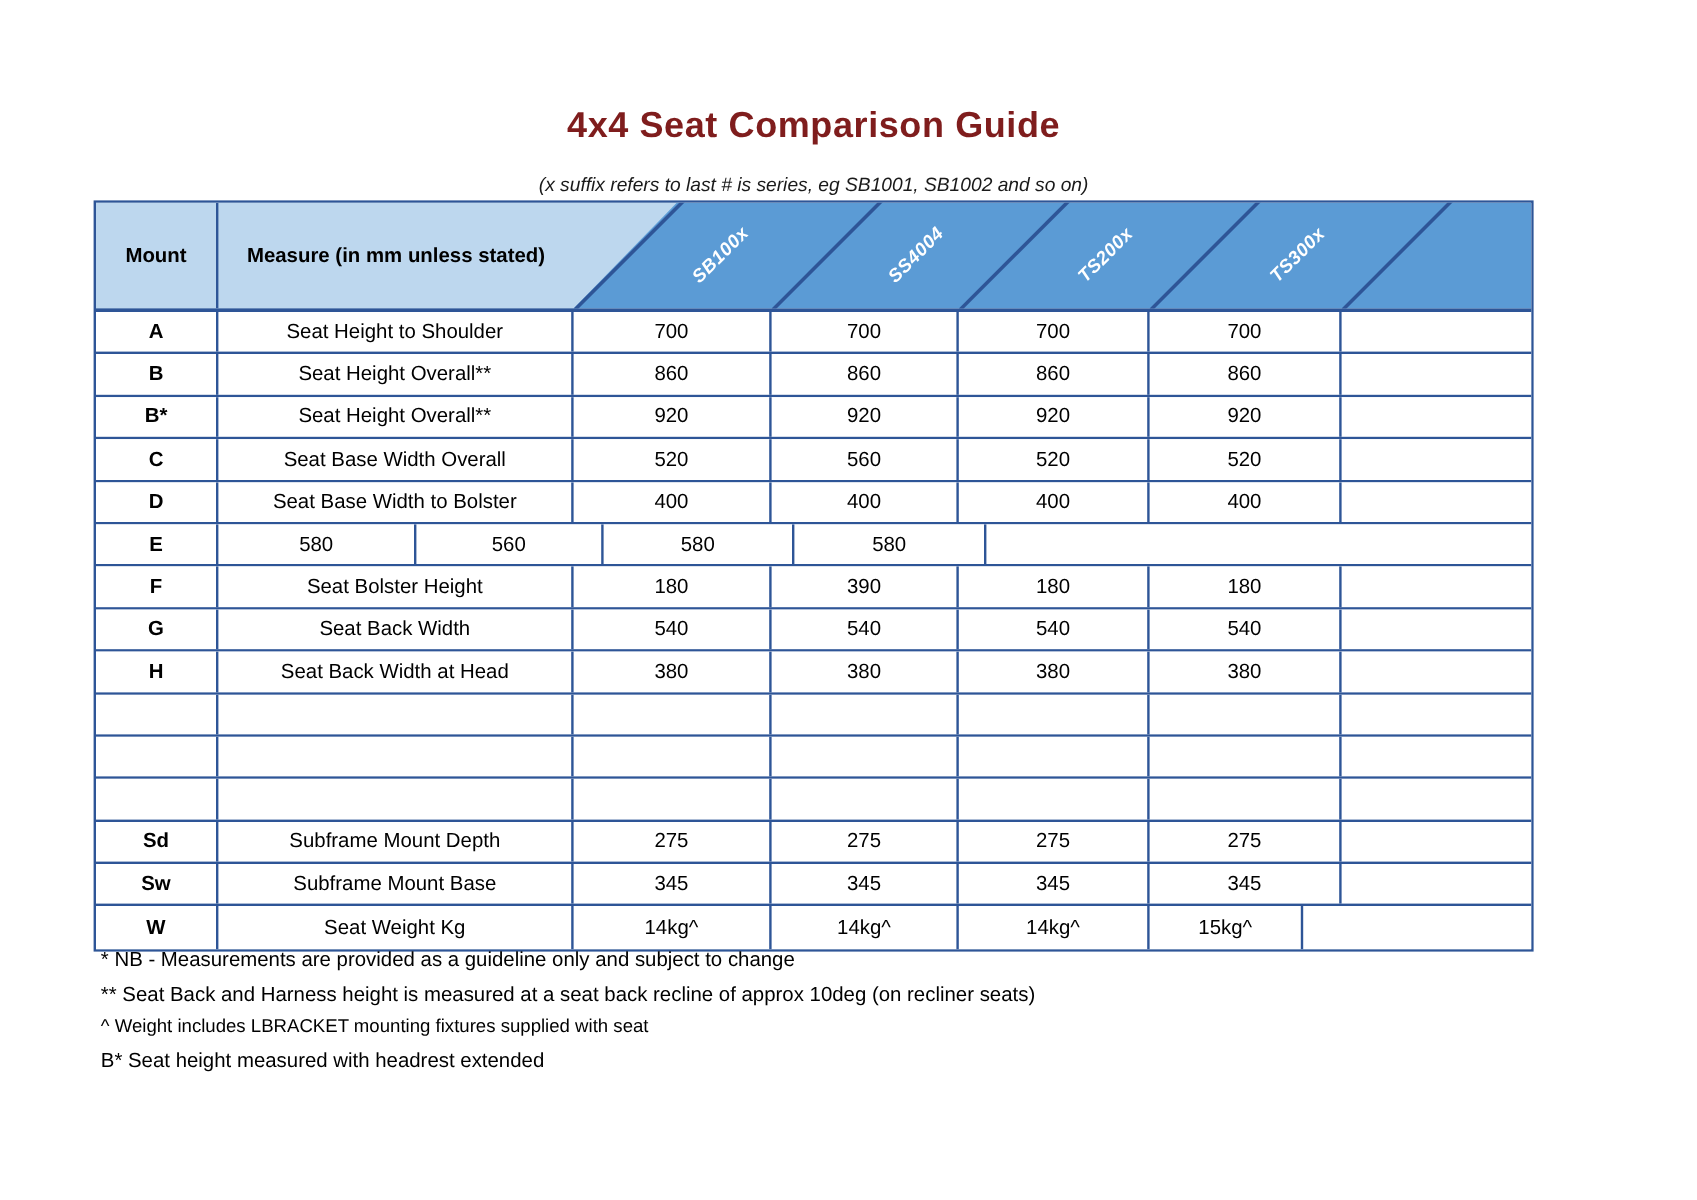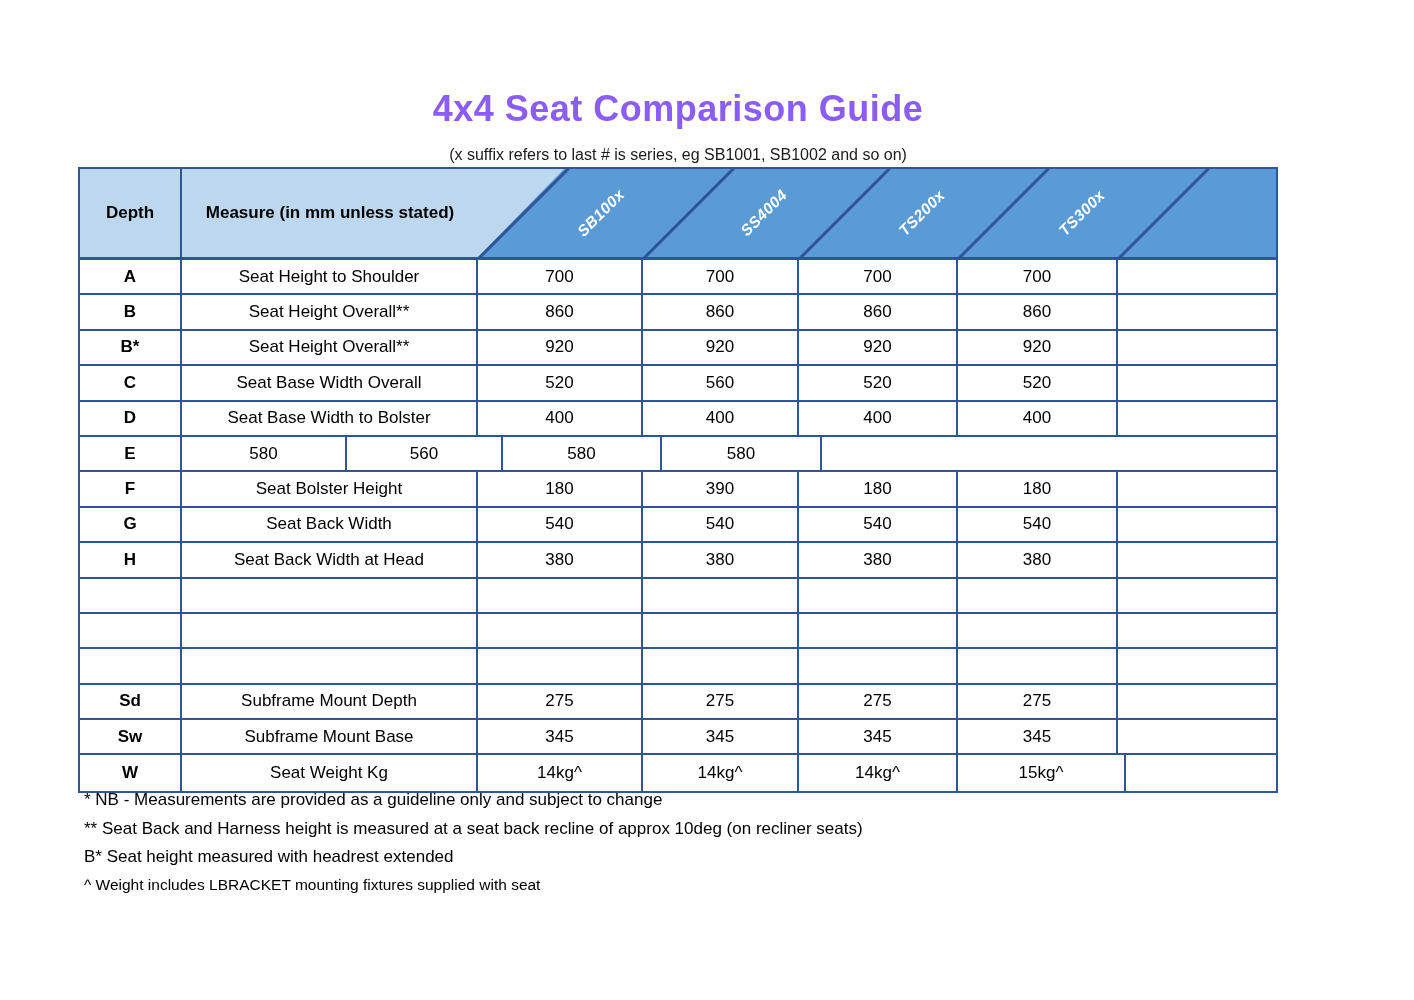--- a/index.html
+++ b/index.html
@@ -2,25 +2,25 @@
 <html><head>
 <meta charset="utf-8">
 <style>
   html,body{margin:0;padding:0;background:#ffffff;}
   .page{
     position:relative;width:1414px;height:1000px;background:#ffffff;
     font-family:"Liberation Sans",sans-serif;color:#000;overflow:hidden;
   }
   .title{
     position:absolute;left:78px;width:1200px;top:88px;text-align:center;
-    font-size:36px;font-weight:bold;color:#8b5cf6;letter-spacing:0.5px;
+    font-size:30px;font-weight:bold;color:#7f1d1d;letter-spacing:0.5px;
   }
   .subtitle{
     position:absolute;left:78px;width:1200px;top:146px;text-align:center;
-    font-size:16px;color:#1a1a1a;
+    font-size:16px;font-style:italic;color:#1a1a1a;
   }
   .cmp-table{
     position:absolute;left:78px;top:167px;width:1200px;
     border:2.5px solid #2E5597;box-sizing:border-box;background:#fff;
   }
   .thead{
     position:relative;height:88px;background:#BDD7EE;overflow:hidden;
     border-bottom:3px solid #2E5597;
   }
   .code-head{
@@ -68,21 +68,21 @@
 <div class="page">
 
   <div class="title">4x4 Seat Comparison Guide</div>
   <div class="subtitle">(x suffix refers to last # is series, eg SB1001, SB1002 and so on)</div>
 
   <div class="cmp-table">
 
     <div class="thead">
       <div class="dark-region"></div>
 
-      <div class="code-head">Depth</div>
+      <div class="code-head">Mount</div>
       <div class="measure-head">Measure (in mm unless stated)</div>
 
       <div class="diag" style="left:398px"></div>
       <div class="diag" style="left:563px"></div>
       <div class="diag" style="left:719px"></div>
       <div class="diag" style="left:878px"></div>
       <div class="diag" style="left:1038px"></div>
 
       <div id="product-labels">
           <div class="plabel" style="left: 521px; top: 44px;">SB100x</div>
@@ -217,26 +217,26 @@
           <div class="cell " style="width: 159px;">345</div>
           <div class="cell " style="width: 160px;">345</div>
           <div class="cell "></div>
         </div>
         <div class="trow">
           <div class="cell c-code">W</div>
           <div class="cell c-measure">Seat Weight Kg</div>
           <div class="cell " style="width: 165px;">14kg^</div>
           <div class="cell " style="width: 156px;">14kg^</div>
           <div class="cell " style="width: 159px;">14kg^</div>
-          <div class="cell " style="width: 168px;">15kg^</div>
+          <div class="cell " style="width: 128px;">15kg^</div>
           <div class="cell "></div>
         </div>
       </div>
   </div>
 
   <div class="footnotes">
     <div class="fn">* NB - Measurements are provided as a guideline only and subject to change</div>
     <div class="fn">** Seat Back and Harness height is measured at a seat back recline of approx 10deg (on recliner seats)</div>
+    <div class="fn fn-small">^ Weight includes LBRACKET mounting fixtures supplied with seat</div>
     <div class="fn">B* Seat height measured with headrest extended</div>
-    <div class="fn fn-small">^ Weight includes LBRACKET mounting fixtures supplied with seat</div>
   </div>
 
 </div>
 
 </body></html>

